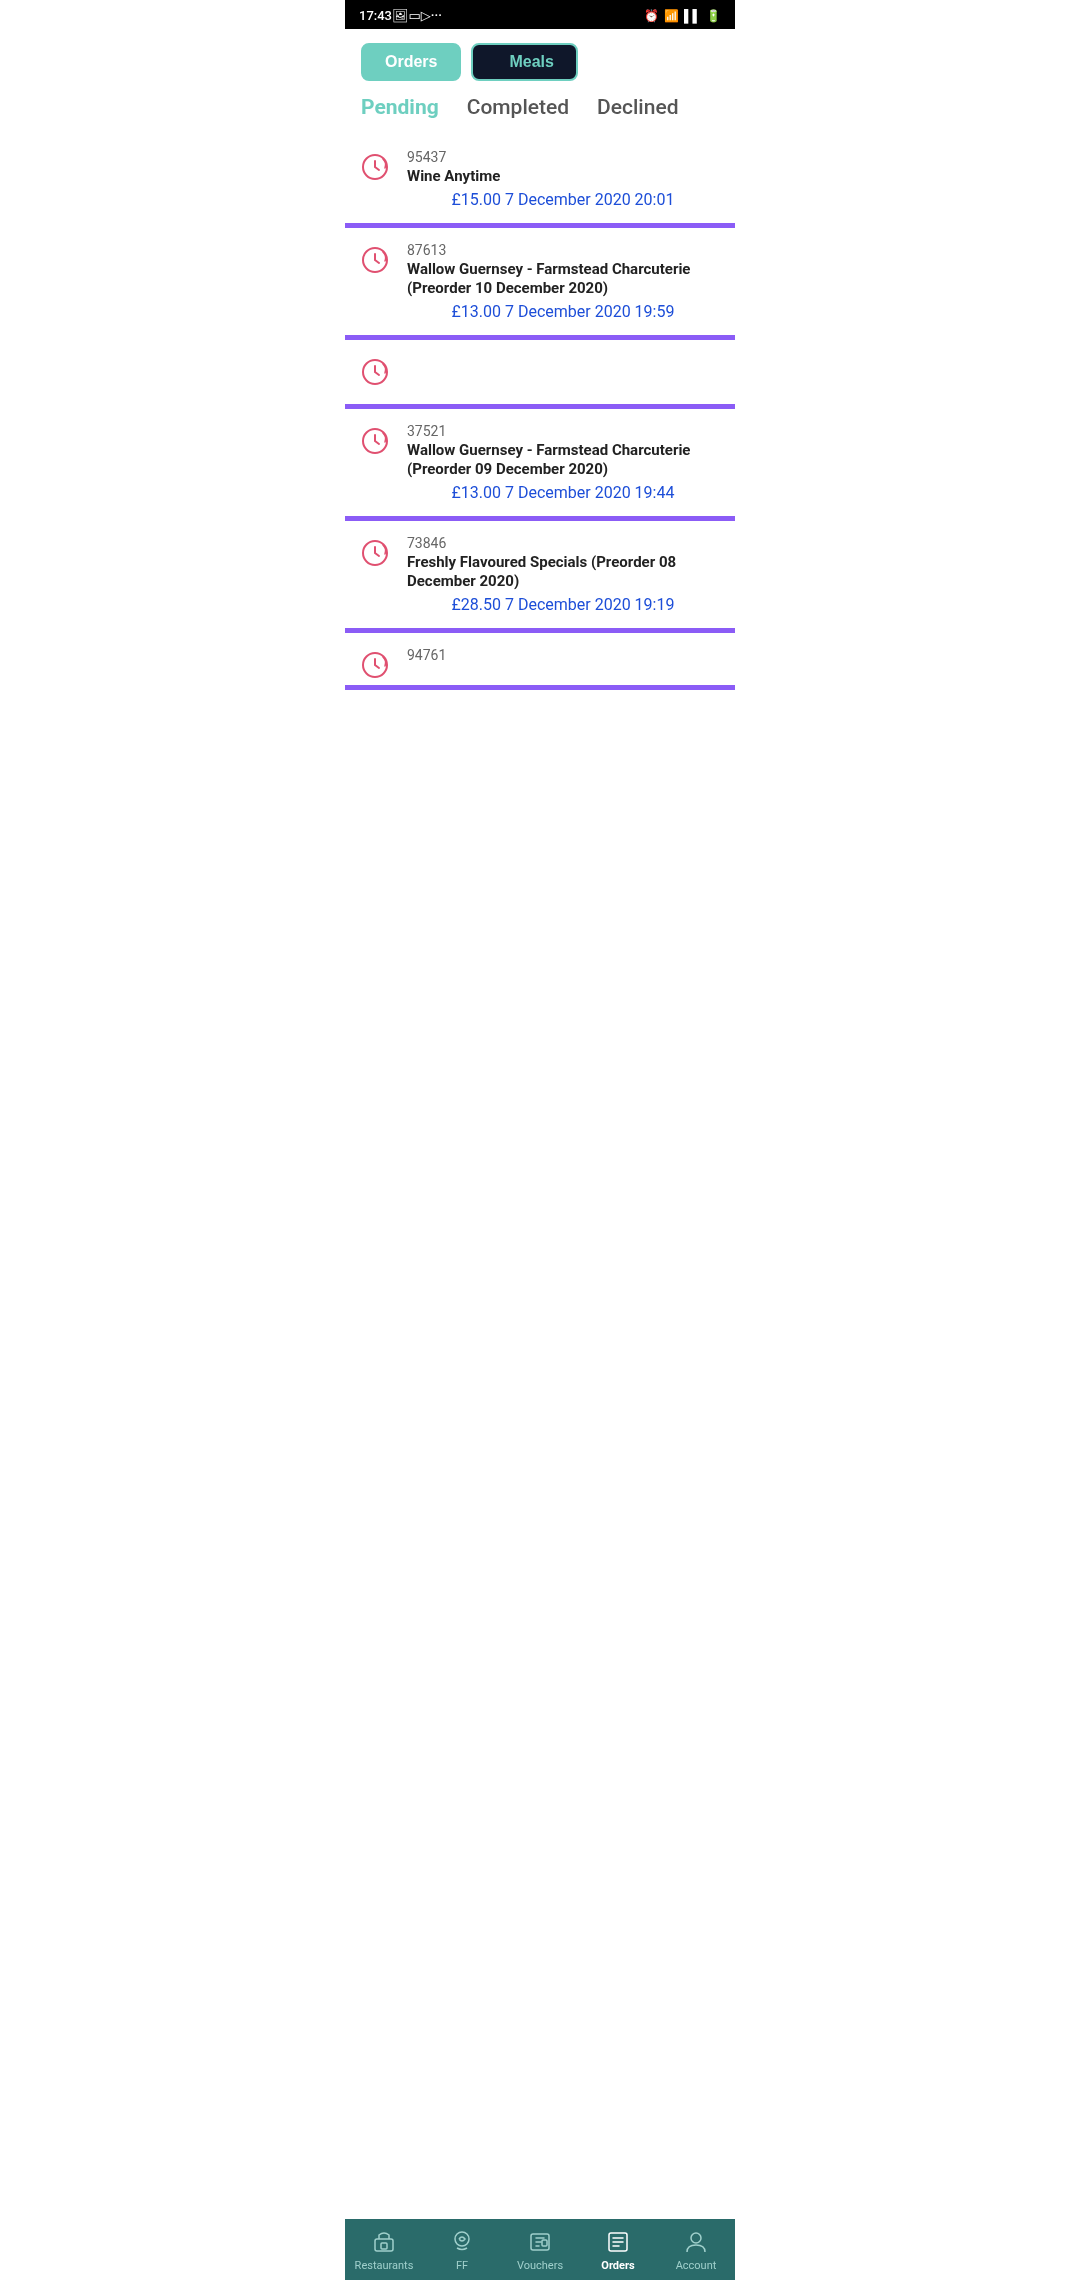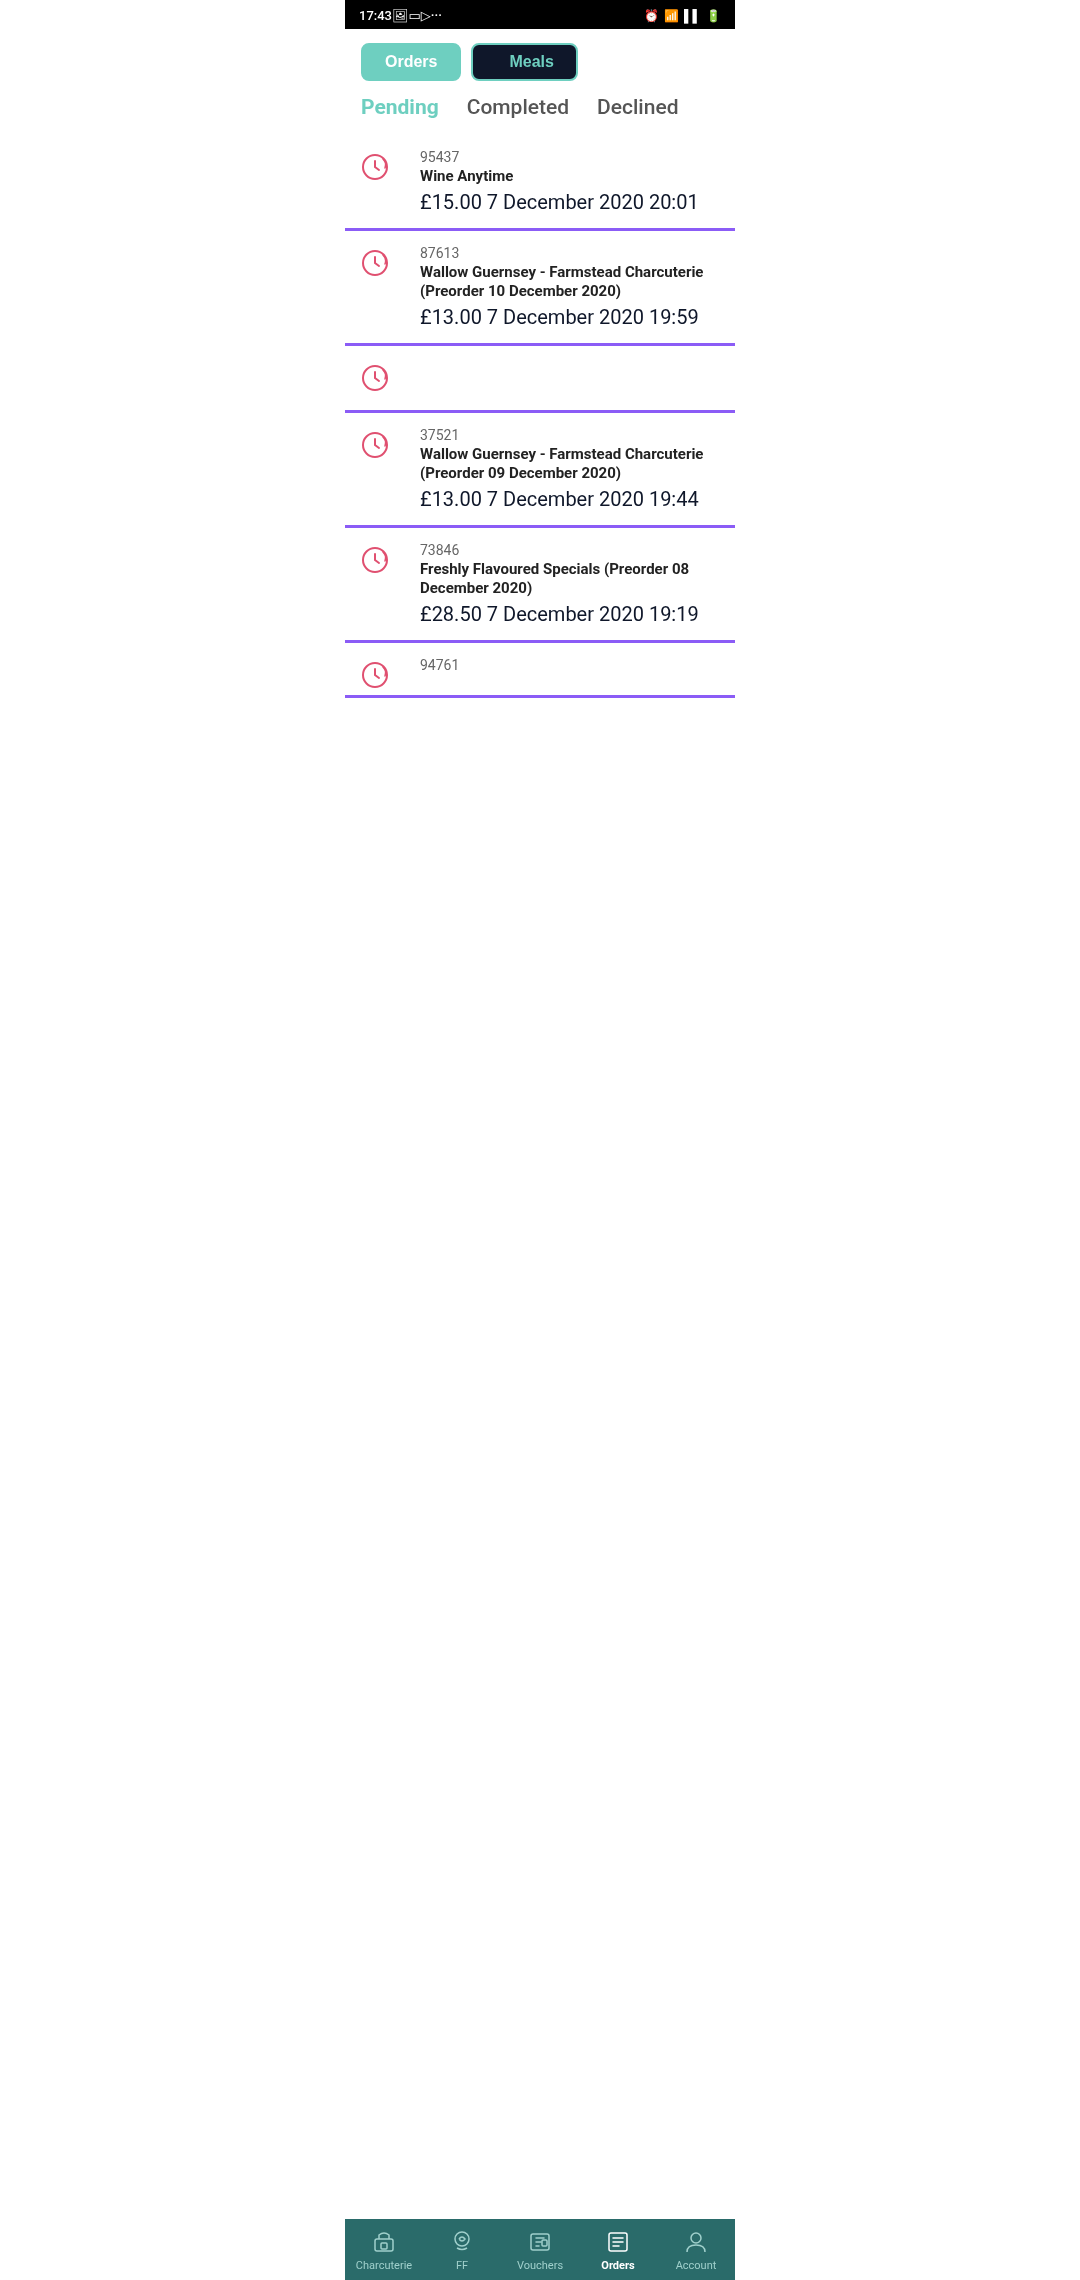--- a/index.html
+++ b/index.html
@@ -95,23 +95,23 @@
       font-weight: 700;
     }
 
     
     .order-list {
       padding: 0;
     }
     .order-item {
       display: flex;
       align-items: flex-start;
-      gap: 31px;
+      gap: 18px;
       padding: 14px 16px;
-      border-bottom: 3px solid #8b5cf6;
+      border-bottom: 5px solid #8b5cf6;
       cursor: pointer;
     }
     .order-icon {
       margin-top: 4px;
       flex-shrink: 0;
     }
     .order-icon svg {
       width: 28px;
       height: 28px;
     }
@@ -122,22 +122,23 @@
       margin-bottom: 2px;
     }
     .order-name {
       font-size: 15px;
       font-weight: 700;
       color: #222;
       line-height: 1.3;
       margin-bottom: 3px;
     }
     .order-meta {
-      font-size: 20px;
-      color: #0f172a;
+      font-size: 16px;
+      color: #1d4ed8;
+      text-align: center;
     }
 
     
     .bottom-nav {
       position: fixed;
       bottom: 0;
       left: 50%;
       transform: translateX(-50%);
       width: 390px;
       background: #2a6b6a;
@@ -303,21 +304,21 @@
 </div>
 
 <div class="bottom-nav">
 
   <div class="nav-item">
     <svg class="nav-icon" viewBox="0 0 26 26" fill="none">
       <rect x="4" y="10" width="18" height="12" rx="2" stroke="#a0d0cc" stroke-width="1.5"></rect>
       <path d="M8 10 V6 Q13 2 18 6 V10" stroke="#a0d0cc" stroke-width="1.5" fill="none"></path>
       <rect x="10" y="14" width="6" height="6" rx="1" stroke="#a0d0cc" stroke-width="1.5"></rect>
     </svg>
-    <span>Charcuterie</span>
+    <span>Restaurants</span>
   </div>
 
   <div class="nav-item">
     <svg class="nav-icon" viewBox="0 0 26 26" fill="none">
       <circle cx="13" cy="10" r="7" stroke="#a0d0cc" stroke-width="1.5"></circle>
       <path d="M10 10 Q13 6 16 10 Q13 14 10 10" stroke="#a0d0cc" stroke-width="1.5" fill="none"></path>
       <path d="M8 19 Q13 22 18 19" stroke="#a0d0cc" stroke-width="1.5" fill="none"></path>
     </svg>
     <span>FF</span>
   </div>

